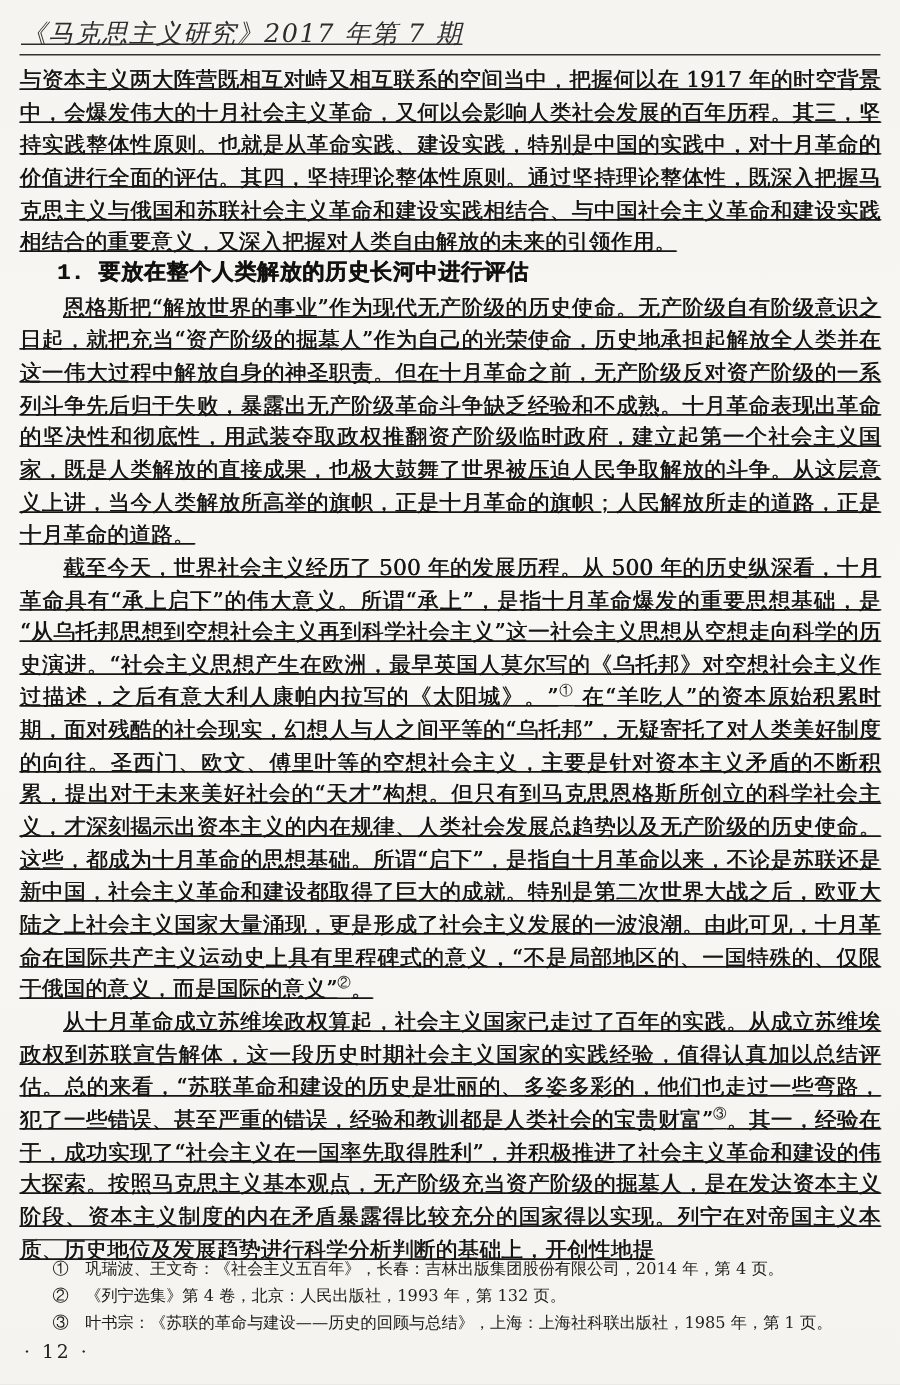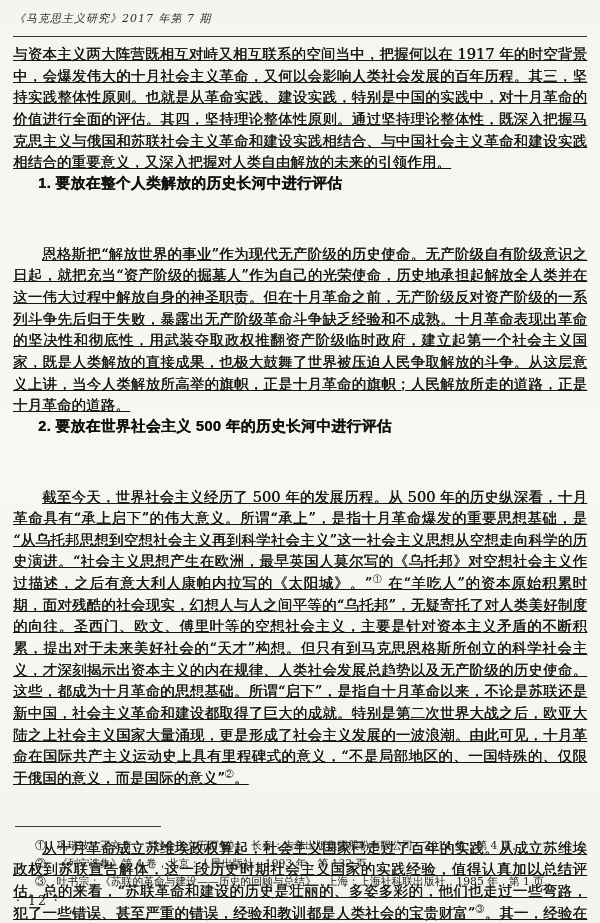--- a/index.html
+++ b/index.html
@@ -15,24 +15,25 @@
     margin: 0 auto;
     background: linear-gradient(180deg, #f5f4f0 0%, #f8f7f3 50%, #f4f3ef 100%);
     overflow: hidden;
     box-sizing: border-box;
   }
   .running-head {
     position: absolute;
     left: 14px;
     top: 11px;
     font-style: italic;
-    font-size: 11px;
+    font-size: 17px;
     letter-spacing: 1px;
     color: #2e2d2b;
     white-space: nowrap;
+    text-decoration: underline;
   }
   .header-rule {
     position: absolute;
     left: 13px;
     right: 13px;
     top: 36px;
     border-top: 1.4px solid #33322f;
   }
   .article {
     position: absolute;
@@ -44,25 +45,24 @@
     text-align: justify;
     color: #171614;
     text-shadow: 0.35px 0 0 currentColor;
   }
   .article p {
     margin: 0;
     text-decoration: underline;
   }
   .article p.indent {
     text-indent: 29px;
-    margin-top: 48px;
   }
   .article h3.heading {
     margin: 0;
-    font-family: Liberation Sans, sans-serif;
+    font-family: Liberation Mono, monospace;
     font-weight: bold;
     font-size: 14.8px;
     line-height: 21.65px;
     text-indent: 25px;
     letter-spacing: 0.3px;
     color: #121110;
   }
   sup.fn-ref {
     font-size: 9px;
     line-height: 0;
@@ -112,21 +112,20 @@
 <div class="page">
 
   <div class="running-head">《马克思主义研究》2017 年第 7 期</div>
 
   <div class="header-rule"></div>
 
   <main class="article" id="article-body">
       <p class="">与资本主义两大阵营既相互对峙又相互联系的空间当中，把握何以在 1917 年的时空背景中，会爆发伟大的十月社会主义革命，又何以会影响人类社会发展的百年历程。其三，坚持实践整体性原则。也就是从革命实践、建设实践，特别是中国的实践中，对十月革命的价值进行全面的评估。其四，坚持理论整体性原则。通过坚持理论整体性，既深入把握马克思主义与俄国和苏联社会主义革命和建设实践相结合、与中国社会主义革命和建设实践相结合的重要意义，又深入把握对人类自由解放的未来的引领作用。</p>
       <h3 class="heading">1.  要放在整个人类解放的历史长河中进行评估</h3>
       <p class="indent">恩格斯把“解放世界的事业”作为现代无产阶级的历史使命。无产阶级自有阶级意识之日起，就把充当“资产阶级的掘墓人”作为自己的光荣使命，历史地承担起解放全人类并在这一伟大过程中解放自身的神圣职责。但在十月革命之前，无产阶级反对资产阶级的一系列斗争先后归于失败，暴露出无产阶级革命斗争缺乏经验和不成熟。十月革命表现出革命的坚决性和彻底性，用武装夺取政权推翻资产阶级临时政府，建立起第一个社会主义国家，既是人类解放的直接成果，也极大鼓舞了世界被压迫人民争取解放的斗争。从这层意义上讲，当今人类解放所高举的旗帜，正是十月革命的旗帜；人民解放所走的道路，正是十月革命的道路。</p>
-      <h3 class="heading">2.  要放在世界社会主义 500 年的历史长河中进行评估</h3>
       <p class="indent">截至今天，世界社会主义经历了 500 年的发展历程。从 500 年的历史纵深看，十月革命具有“承上启下”的伟大意义。所谓“承上”，是指十月革命爆发的重要思想基础，是“从乌托邦思想到空想社会主义再到科学社会主义”这一社会主义思想从空想走向科学的历史演进。“社会主义思想产生在欧洲，最早英国人莫尔写的《乌托邦》对空想社会主义作过描述，之后有意大利人康帕内拉写的《太阳城》。”<sup class="fn-ref">①</sup> 在“羊吃人”的资本原始积累时期，面对残酷的社会现实，幻想人与人之间平等的“乌托邦”，无疑寄托了对人类美好制度的向往。圣西门、欧文、傅里叶等的空想社会主义，主要是针对资本主义矛盾的不断积累，提出对于未来美好社会的“天才”构想。但只有到马克思恩格斯所创立的科学社会主义，才深刻揭示出资本主义的内在规律、人类社会发展总趋势以及无产阶级的历史使命。这些，都成为十月革命的思想基础。所谓“启下”，是指自十月革命以来，不论是苏联还是新中国，社会主义革命和建设都取得了巨大的成就。特别是第二次世界大战之后，欧亚大陆之上社会主义国家大量涌现，更是形成了社会主义发展的一波浪潮。由此可见，十月革命在国际共产主义运动史上具有里程碑式的意义，“不是局部地区的、一国特殊的、仅限于俄国的意义，而是国际的意义”<sup class="fn-ref">②</sup>。</p>
       <p class="indent">从十月革命成立苏维埃政权算起，社会主义国家已走过了百年的实践。从成立苏维埃政权到苏联宣告解体，这一段历史时期社会主义国家的实践经验，值得认真加以总结评估。总的来看，“苏联革命和建设的历史是壮丽的、多姿多彩的，他们也走过一些弯路，犯了一些错误、甚至严重的错误，经验和教训都是人类社会的宝贵财富”<sup class="fn-ref">③</sup>。其一，经验在于，成功实现了“社会主义在一国率先取得胜利”，并积极推进了社会主义革命和建设的伟大探索。按照马克思主义基本观点，无产阶级充当资产阶级的掘墓人，是在发达资本主义阶段、资本主义制度的内在矛盾暴露得比较充分的国家得以实现。列宁在对帝国主义本质、历史地位及发展趋势进行科学分析判断的基础上，开创性地提</p>
     </main>
 
   <div class="footnote-block">
     <div class="footnote-rule"></div>
     <div id="footnote-list">
         <div class="footnote">
           <span class="fn-marker">①</span>
           <span class="fn-text">巩瑞波、王文奇：《社会主义五百年》，长春：吉林出版集团股份有限公司，2014 年，第 4 页。</span>

